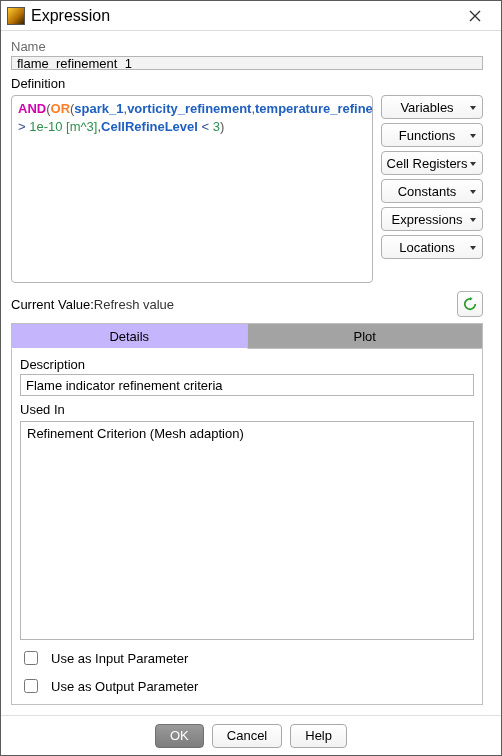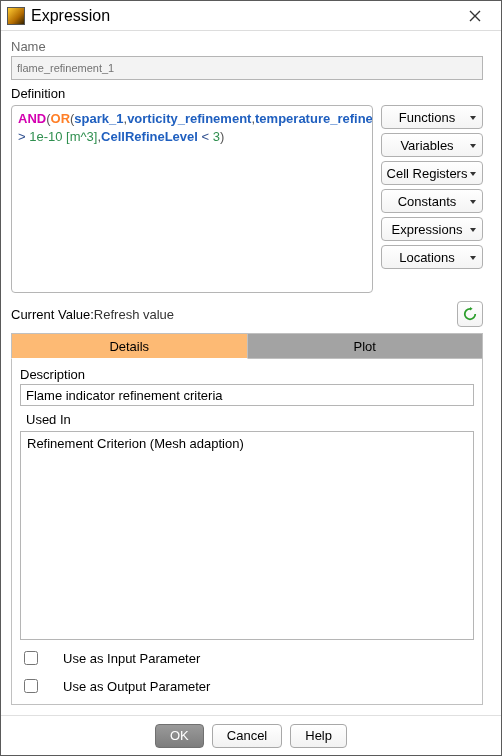--- a/index.html
+++ b/index.html
@@ -39,26 +39,26 @@
   .titlebar .close svg { width:12px; height:12px; }
   .content {
     flex:1;
     padding: 8px 18px 10px 10px;
     display:flex;
     flex-direction:column;
   }
   .lbl { color:#6a6a6a; margin-bottom:2px; }
   .name-input {
     width:100%;
-    height:24px;
+    height:14px;
     border:1px solid #b5b5b5;
     background:#f3f3f3;
-    color:#737373;
+    color:#000000;
     padding:0 5px;
-    font-size:11px;
+    font-size:13px;
   }
   .def-row { display:flex; gap:8px; margin-top:2px; }
   .def-area {
     flex:1;
     height:188px;
     border:1px solid #b5b5b5;
     border-radius:4px;
     padding:4px 6px;
     font-family: "Segoe UI", Tahoma, Arial, sans-serif;
     font-size:13px;
@@ -92,40 +92,40 @@
     background:linear-gradient(#fff,#f4f4f4);
     display:flex;align-items:center;justify-content:center;cursor:pointer;
   }
   .refresh-btn svg{width:14px;height:14px;}
   .tabs { display:flex; margin-top:6px; }
   .tab {
     flex:1; height:26px; display:flex; align-items:center; justify-content:center;
     border:1px solid #c0c0c0; cursor:pointer;
     font-size:13px;
   }
-  .tab.active { background:#fdba74; border-bottom:1px solid #fff; }
+  .tab.active { background:#c4b5fd; border-bottom:1px solid #fff; }
   .tab.inactive { background:#a3a3a3; }
   .tab + .tab { border-left:none; }
   .details-pane {
     border:1px solid #c0c0c0; border-top:none;
     padding:8px;
     display:flex; flex-direction:column;
     flex:1;
   }
   .desc-input {
     width:100%; height:22px; border:1px solid #b5b5b5; padding:0 5px; font-size:13px;
   }
   .usedin-box {
     margin-top:2px;
     border:1px solid #b5b5b5;
     flex:1;
     padding:4px 6px;
     min-height:190px;
   }
-  .check-row { display:flex; align-items:center; gap:22px; margin-top:8px; }
+  .check-row { display:flex; align-items:center; gap:10px; margin-top:8px; }
   .check-row input { width:14px;height:14px; }
   .footer {
     height:40px; display:flex; align-items:center; justify-content:center; gap:8px;
     border-top:1px solid #e0e0e0;
   }
   .btn {
     height:24px; padding:0 14px; border:1px solid #a8a8a8; border-radius:4px;
     background:linear-gradient(#fff,#f2f2f2); cursor:pointer; font-size:13px;
     display:flex;align-items:center;
   }
@@ -161,25 +161,25 @@
     <input class="name-input" type="text" disabled="" value="flame_refinement_1" style="">
 
     <div class="lbl lbl-black" style="margin-top:6px;">Definition</div>
 
     <div class="def-row">
       <div class="def-area">
         <span class="tok-and">AND</span><span class="tok-paren">(</span><span class="tok-or">OR</span><span class="tok-paren">(</span><span class="tok-var">spark_1</span><span class="tok-comma">,</span><span class="tok-var">vorticity_refinement</span><span class="tok-comma">,</span><span class="tok-var">temperature_refinement</span><span class="tok-op"> &gt; </span><span class="tok-num">1e-10 [m^3]</span><span class="tok-comma">,</span><span class="tok-var">CellRefineLevel</span><span class="tok-op"> &lt; </span><span class="tok-num">3</span><span class="tok-paren">)</span>
       </div>
       <div class="btncol">
         <div class="dropbtn">
+            <span>Variables</span>
+            <span class="caret"></span>
+          </div>
+        <div class="dropbtn">
             <span>Functions</span>
-            <span class="caret"></span>
-          </div>
-        <div class="dropbtn">
-            <span>Variables</span>
             <span class="caret"></span>
           </div>
         <div class="dropbtn">
             <span>Cell Registers</span>
             <span class="caret"></span>
           </div>
         <div class="dropbtn">
             <span>Constants</span>
             <span class="caret"></span>
           </div>
@@ -207,21 +207,21 @@
 
     <div class="tabs">
       <div class="tab active">Details</div>
       <div class="tab inactive">Plot</div>
     </div>
 
     <div class="details-pane">
       <div class="lbl lbl-black">Description</div>
       <input class="desc-input" type="text" value="Flame indicator refinement criteria" style="">
 
-      <div class="lbl lbl-black" style="margin-top:6px;margin-left:6px;">Used In</div>
+      <div class="lbl lbl-black" style="margin-top:6px;">Used In</div>
       <div class="usedin-box">
         <div>Refinement Criterion (Mesh adaption)</div>
       </div>
 
       <label class="check-row">
         <input type="checkbox" style="">
         <span>Use as Input Parameter</span>
       </label>
       <label class="check-row">
         <input type="checkbox" style="">

